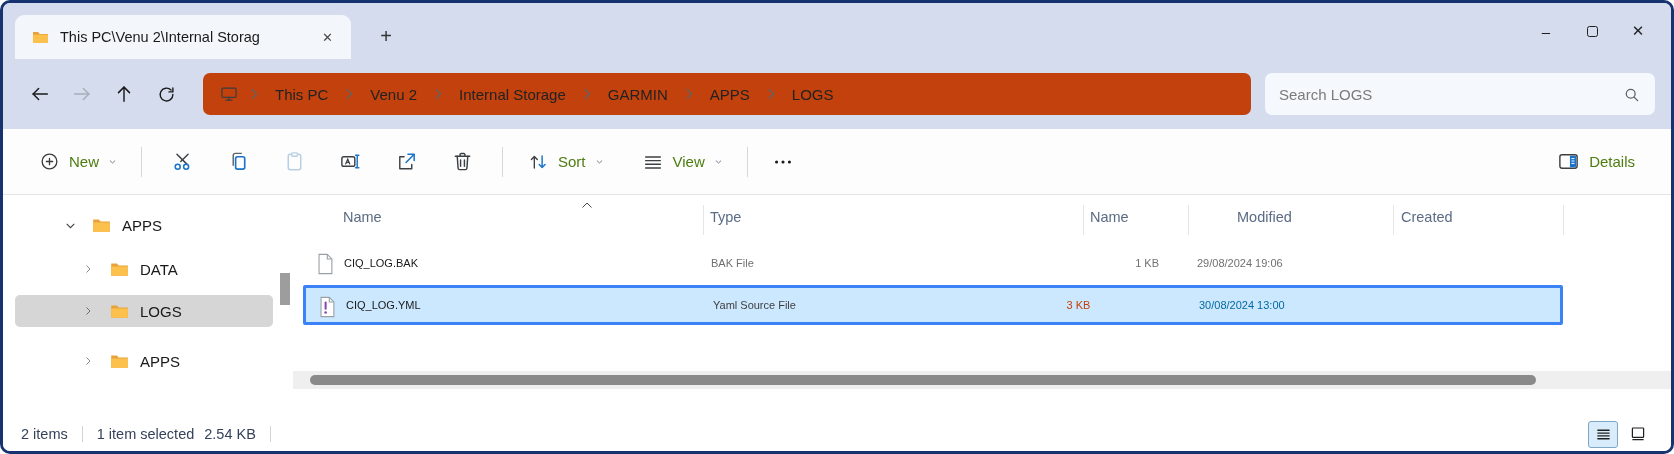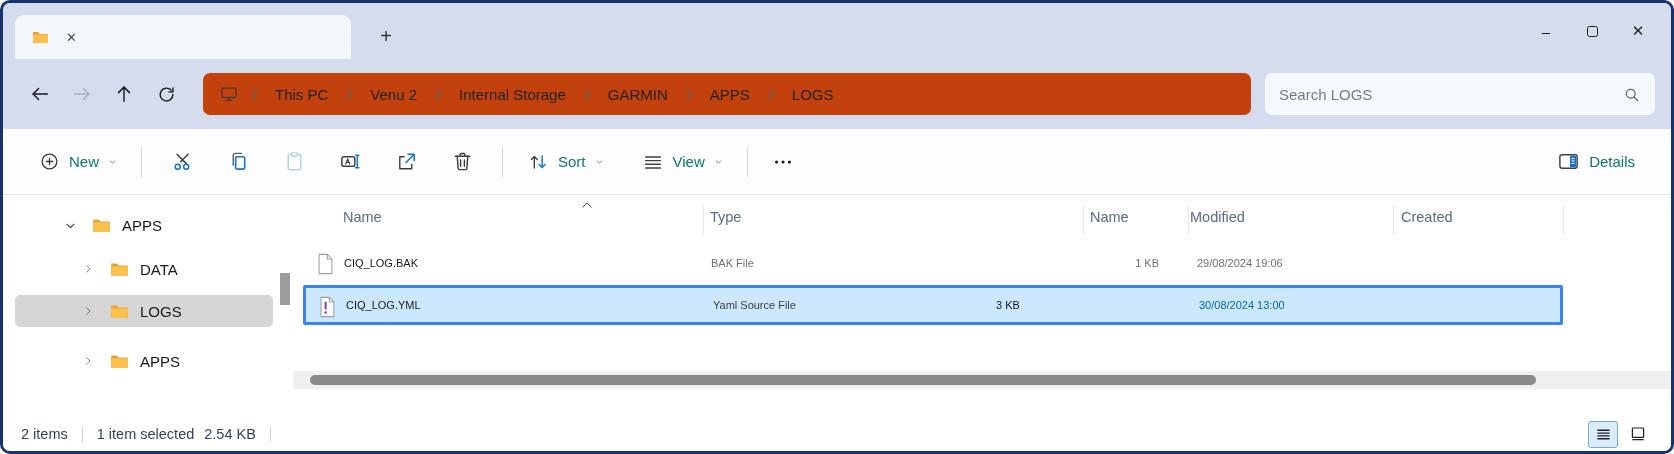--- a/index.html
+++ b/index.html
@@ -41,21 +41,21 @@
     flex:1; border:none; outline:none; background:transparent;
     font-size:15px; color:#3a3a3a; font-family:"Liberation Sans", sans-serif;
   }
   .search-box input::placeholder { color:#7b7b7b; }
   
   .toolbar {
     height:66px; background:#fdfdfe; border-bottom:1px solid #e4e4e8;
     display:flex; align-items:center; padding:0 24px;
   }
   .tb-btn { display:flex; align-items:center; gap:9px; height:42px; padding:0 12px;
-    border-radius:6px; font-size:15px; color:#0f766e; }
+    border-radius:6px; font-size:15px; color:#4d7c0f; }
   .tb-icon-btn { width:56px; height:42px; display:flex; align-items:center; justify-content:center; border-radius:6px; }
   .tb-divider { width:1px; height:30px; background:#d7d7db; margin:0 12px; }
   .spacer { flex:1; }
   .chev-down { width:9px; height:9px; display:inline-block; }
   
   .content { position:relative; height:222px; background:#fff; display:flex; }
   .sidebar { position:relative; width:290px; height:100%; }
   .tree-item { position:absolute; height:32px; display:flex; align-items:center; gap:10px; font-size:15px; color:#191919; width:258px; left:12px; border-radius:5px; padding-left:0; }
   .tree-item .tchev { width:22px; display:flex; justify-content:center; }
   .tree-sel { background:#d6d6d6; }
@@ -87,20 +87,21 @@
 <div class="window">
 
   <div class="titlebar">
     <div class="tab">
       <span>
         <svg width="19" height="19" viewBox="0 0 24 24">
             <path d="M2.5 5h6.5l2 2.5h10.5V19H2.5z" fill="#e9a23b"></path>
             <path d="M2.5 8.6h19V19h-19z" fill="#fcc14d"></path>
           </svg>
       </span>
+      <span class="tab-title">This PC\Venu 2\Internal Storag</span>
       <span class="tab-close">✕</span>
     </div>
     <div class="newtab-btn">+</div>
     <div class="win-controls">
       <div class="win-btn">–</div>
       <div class="win-btn">
           <span class="maximize-box"></span>
         </div>
       <div class="win-btn">✕</div>
     </div>
@@ -345,21 +346,21 @@
     </div>
 
     <div class="filelist">
       <svg class="sort-caret" viewBox="0 0 24 14" fill="none" stroke="#4a4a4a" stroke-width="2">
           <path d="M3 12 12 3l9 9"></path>
         </svg>
 
       <div class="hdr" style="left:50px;">Name</div>
       <div class="hdr" style="left:417px;">Type</div>
       <div class="hdr" style="left:797px;">Name</div>
-      <div class="hdr" style="left:897px;">Modified</div>
+      <div class="hdr" style="left:944px;">Modified</div>
       <div class="hdr" style="left:1108px;">Created</div>
       <div class="col-div" style="left:410px;"></div>
       <div class="col-div" style="left:790px;"></div>
       <div class="col-div" style="left:895px;"></div>
       <div class="col-div" style="left:1100px;"></div>
       <div class="col-div" style="left:1270px;"></div>
 
       <div class="frow" style="top:48px;">
         <span class="ficon">
           <svg width="22" height="24" viewBox="0 0 24 26">
@@ -377,21 +378,21 @@
         <span class="ficon" style="top:7px;">
           <svg width="22" height="24" viewBox="0 0 24 26">
               <path d="M5.5 2.5h9l5 5v16h-14z" fill="#fff" stroke="#9aa0a6" stroke-width="1.2"></path>
               <path d="M14.5 2.5v5h5" fill="none" stroke="#9aa0a6" stroke-width="1.2"></path>
               <path d="M10.5 8v7" stroke="#8f3fae" stroke-width="2.2" stroke-linecap="round"></path>
               <circle cx="10.5" cy="19" r="1.4" fill="#8f3fae"></circle>
             </svg>
         </span>
         <span class="fcell fname" style="left:40px;">CIQ_LOG.YML</span>
         <span class="fcell" style="left:407px; color:#3f3f3f;">Yaml Source File</span>
-        <span class="fcell" style="left:690px; width:165px; text-align:left; color:#0f172a;">3 KB</span>
+        <span class="fcell" style="left:690px; width:165px; text-align:center; color:#c2410c;">3 KB</span>
         <span class="fcell" style="left:893px; color:#0369a1;">30/08/2024 13:00</span>
       </div>
 
       <div class="hscroll-track">
         <div class="hscroll-thumb"></div>
       </div>
     </div>
   </div>
 
   <div class="statusbar">

